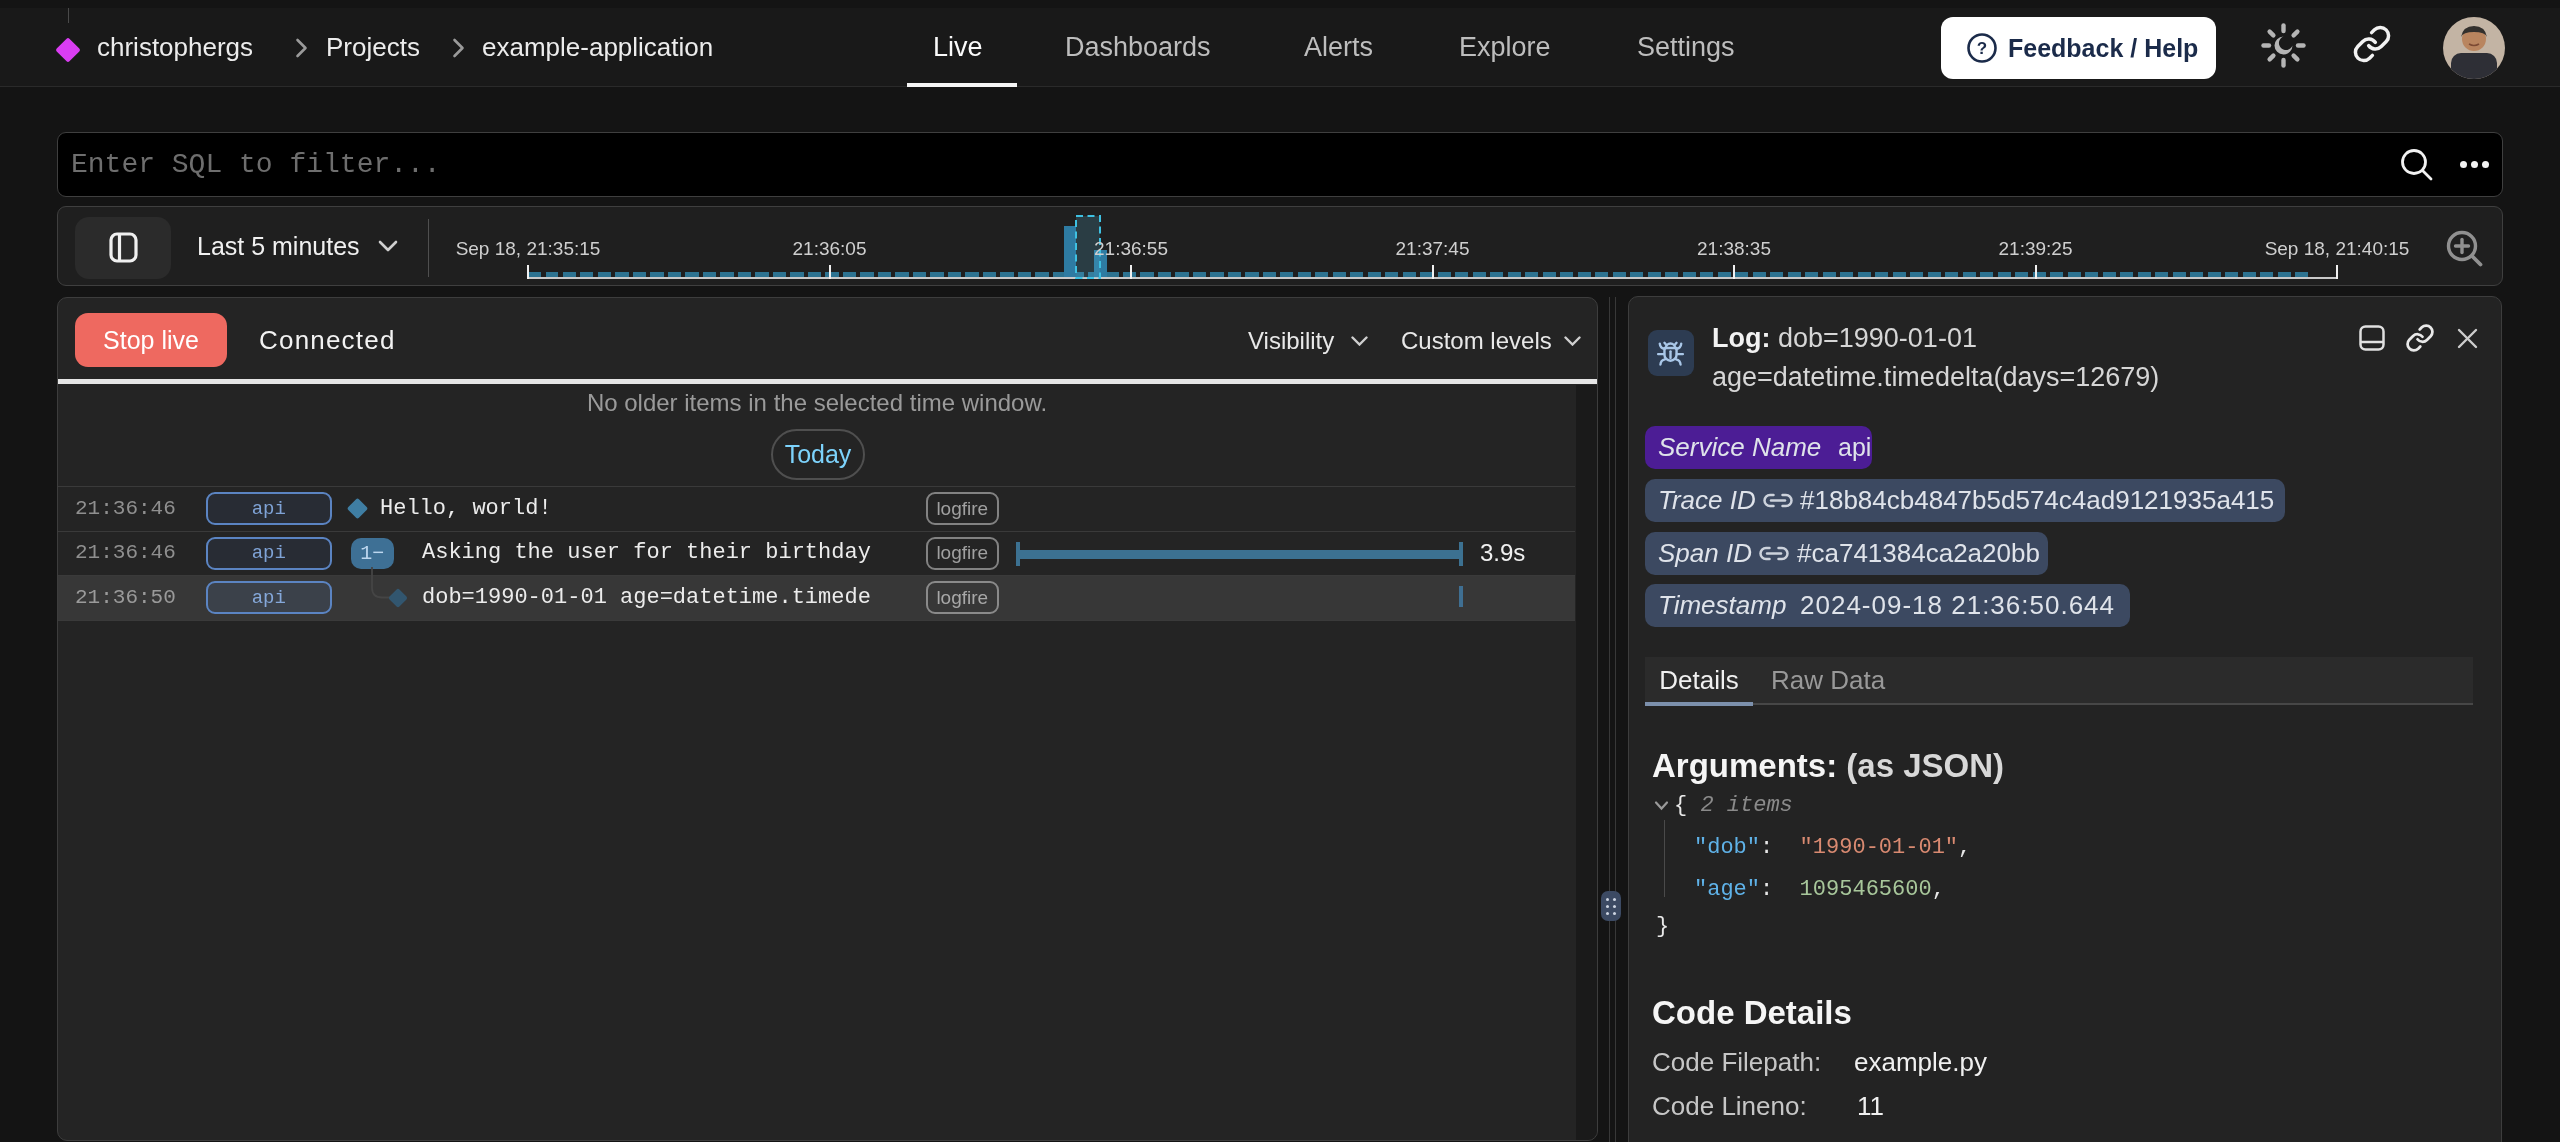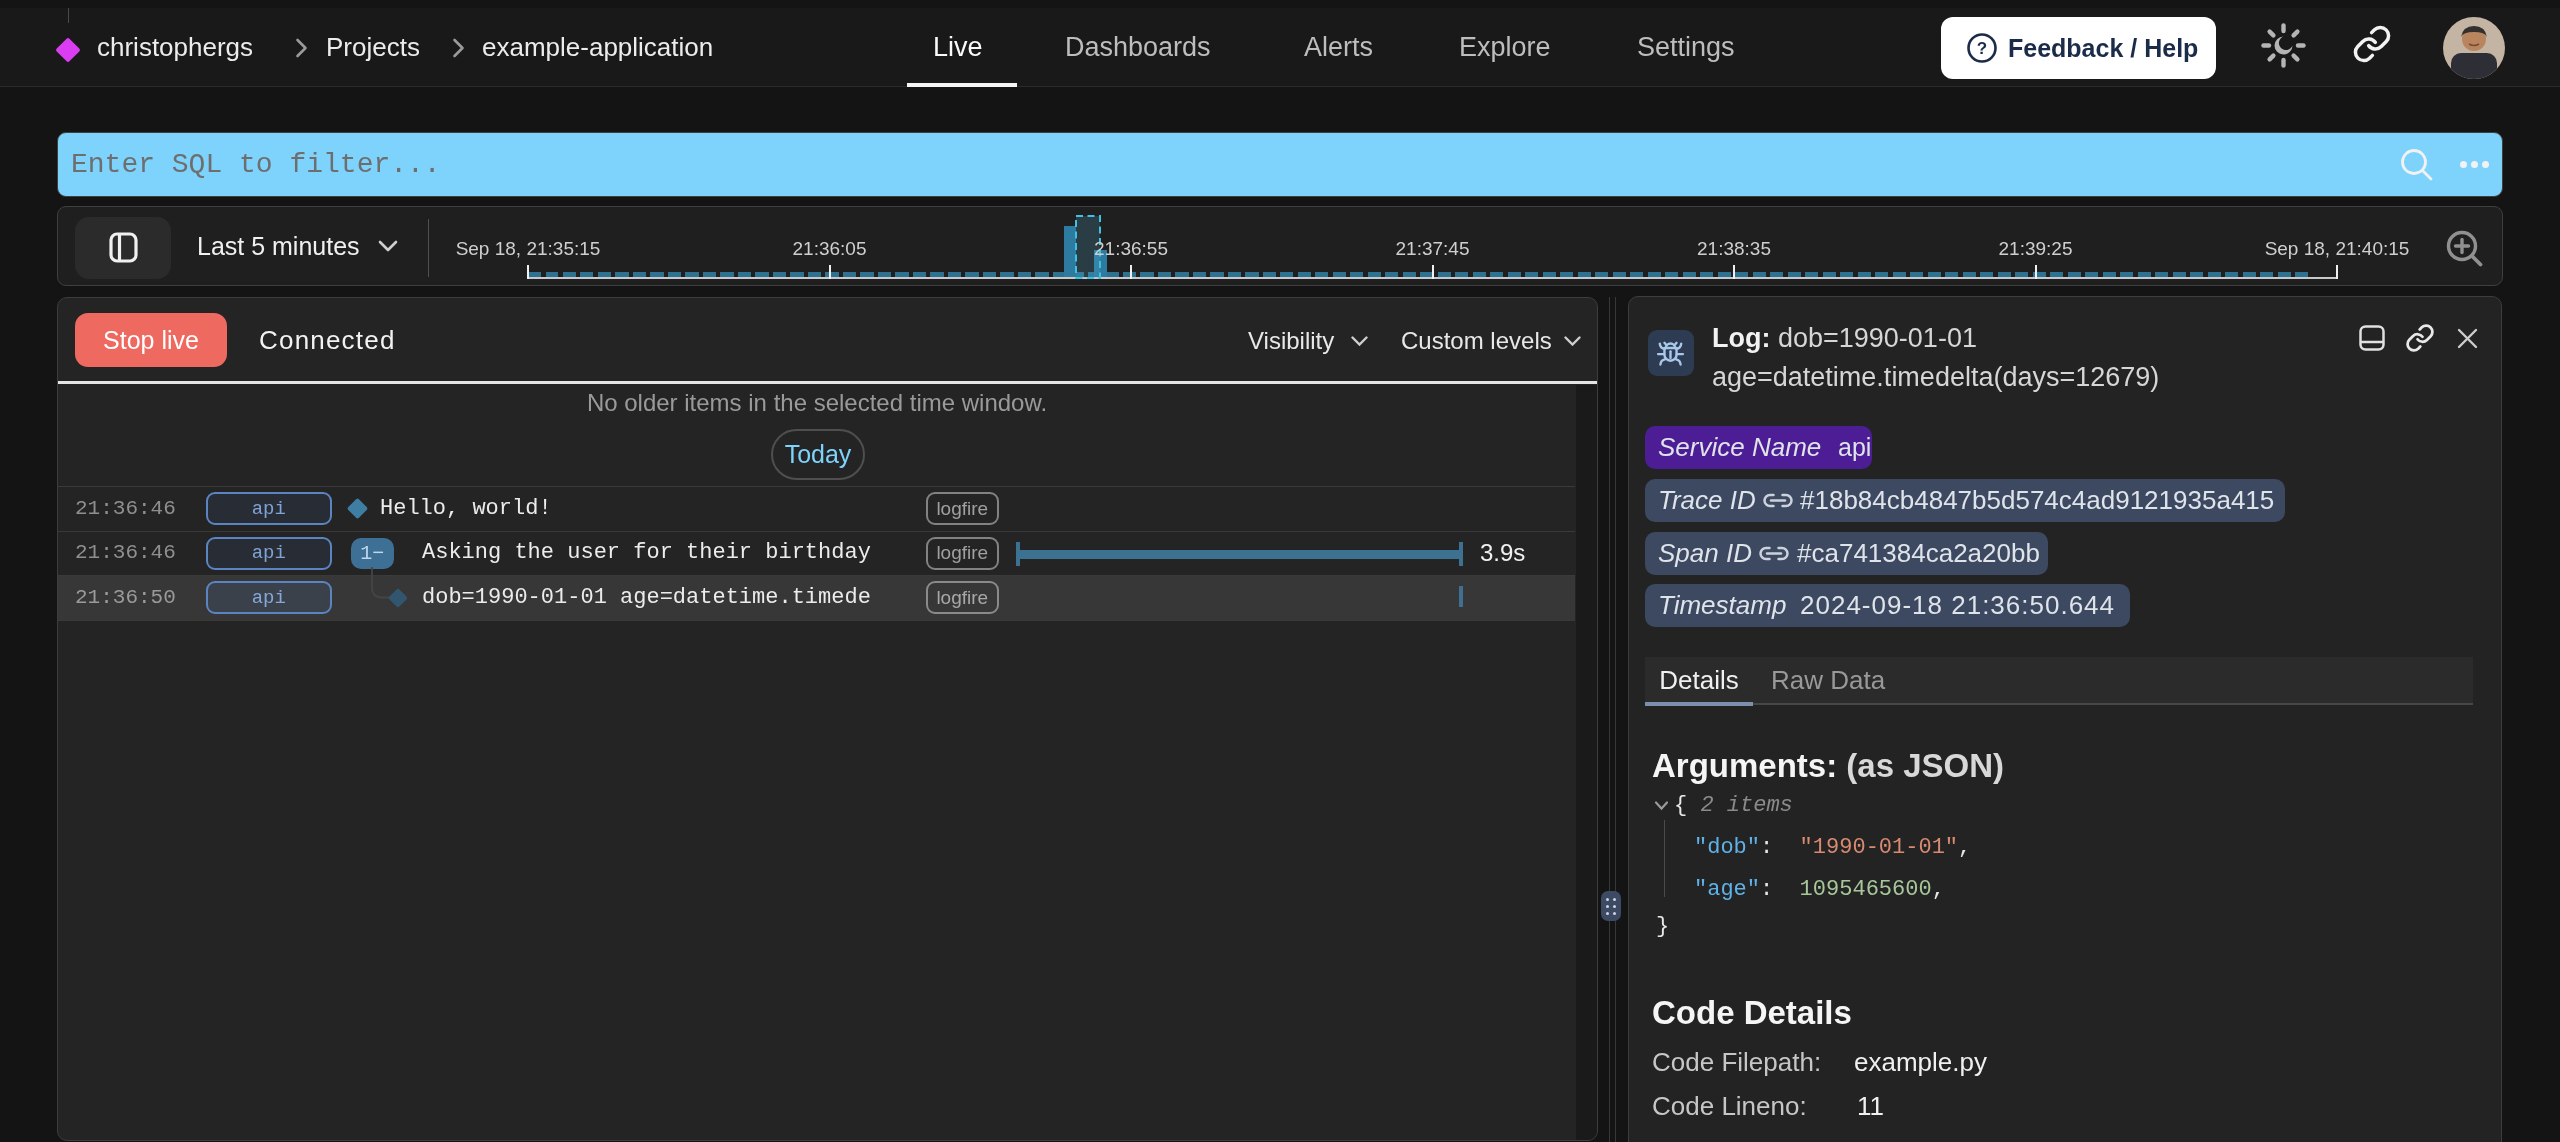--- a/index.html
+++ b/index.html
@@ -71,21 +71,21 @@
       <g clip-path="url(#avc)">
         <rect width="62" height="62" fill="#c3b4a4"></rect>
         <rect x="8" y="36" width="46" height="26" rx="10" fill="#2e2f36"></rect>
         <circle cx="31" cy="22" r="12" fill="#b9855f"></circle>
         <path d="M18 20 q2 -11 13 -11 q11 0 13 11 q-2 -5 -13 -5 q-11 0 -13 5 z" fill="#33302d"></path>
         <path d="M26 27 q5 3 10 0" stroke="#7c4a33" stroke-width="1.6" fill="none"></path>
       </g>
     </svg>
   </div>
 
-  <div class="abs" style="left:57px;top:124px;width:2446px;height:65px;background:#7dd3fc;border:1px solid #3f3f3f;border-radius:9px;">
+  <div class="abs" style="left:57px;top:124px;width:2446px;height:65px;background:#000000;border:1px solid #3f3f3f;border-radius:9px;">
     <div class="abs flexc mono" style="left:13px;top:0;height:63px;font-size:28px;color:#6e6e6e;">Enter SQL to filter...</div>
     <svg class="abs" style="left:2340px;top:13px;" width="38" height="38" viewBox="0 0 38 38">
       <circle cx="16" cy="16" r="11.5" fill="none" stroke="#f2f2f2" stroke-width="2.8"></circle>
       <line x1="24.5" y1="24.5" x2="33" y2="33" stroke="#f2f2f2" stroke-width="2.8" stroke-linecap="round"></line>
     </svg>
     <div class="abs" style="left:2402px;top:28px;width:7px;height:7px;border-radius:50%;background:#f2f2f2;box-shadow:11px 0 #f2f2f2,22px 0 #f2f2f2;"></div>
   </div>
 
   <div class="abs" style="left:57px;top:198px;width:2446px;height:80px;background:#1f1f1f;border:1px solid #3f3f3f;border-radius:9px;">
     <div class="abs" style="left:17px;top:10px;width:96px;height:62px;background:#2b2b2b;border-radius:14px;"></div>
@@ -123,21 +123,21 @@
     <svg class="abs" style="left:2386px;top:21px;" width="42" height="42" viewBox="0 0 42 42">
       <circle cx="18" cy="18" r="13.5" fill="none" stroke="#909090" stroke-width="3.4"></circle>
       <line x1="28" y1="28" x2="36.5" y2="36.5" stroke="#909090" stroke-width="3.8" stroke-linecap="round"></line>
       <line x1="11.5" y1="18" x2="24.5" y2="18" stroke="#909090" stroke-width="3.4" stroke-linecap="round"></line>
       <line x1="18" y1="11.5" x2="18" y2="24.5" stroke="#909090" stroke-width="3.4" stroke-linecap="round"></line>
     </svg>
   </div>
 
   <div class="abs" style="left:57px;top:289px;width:1541px;height:844px;background:#242424;border:1px solid #3d3d3d;border-radius:10px;overflow:hidden;">
 
-    <div class="abs" style="left:0;top:0;width:1539px;height:86px;border-bottom:3px solid #e5e5e5;">
+    <div class="abs" style="left:0;top:0;width:1539px;height:86px;border-bottom:5px solid #e5e5e5;">
       <div class="abs flexc" style="left:17px;top:15px;width:152px;height:54px;background:#ee6960;border-radius:13px;justify-content:center;font-size:25px;color:#fff;">Stop live</div>
       <div class="abs flexc" style="left:201px;top:0;height:85px;font-size:26px;font-weight:500;letter-spacing:1.2px;color:#f2f2f2;">Connected</div>
       <div class="abs flexc" style="left:1190px;top:0;height:85px;font-size:24px;color:#e8e8e8;">Visibility</div>
       <svg class="abs" style="left:1293px;top:38px;" width="17" height="10" viewBox="0 0 17 10">
           <path d="M1.5 1.5 L8.5 8.5 L15.5 1.5" fill="none" stroke="#cfcfcf" stroke-width="2.4" stroke-linecap="round"></path>
         </svg>
       <div class="abs flexc" style="left:1343px;top:0;height:85px;font-size:24px;color:#e8e8e8;">Custom levels</div>
       <svg class="abs" style="left:1506px;top:38px;" width="17" height="10" viewBox="0 0 17 10">
           <path d="M1.5 1.5 L8.5 8.5 L15.5 1.5" fill="none" stroke="#cfcfcf" stroke-width="2.4" stroke-linecap="round"></path>
         </svg>

